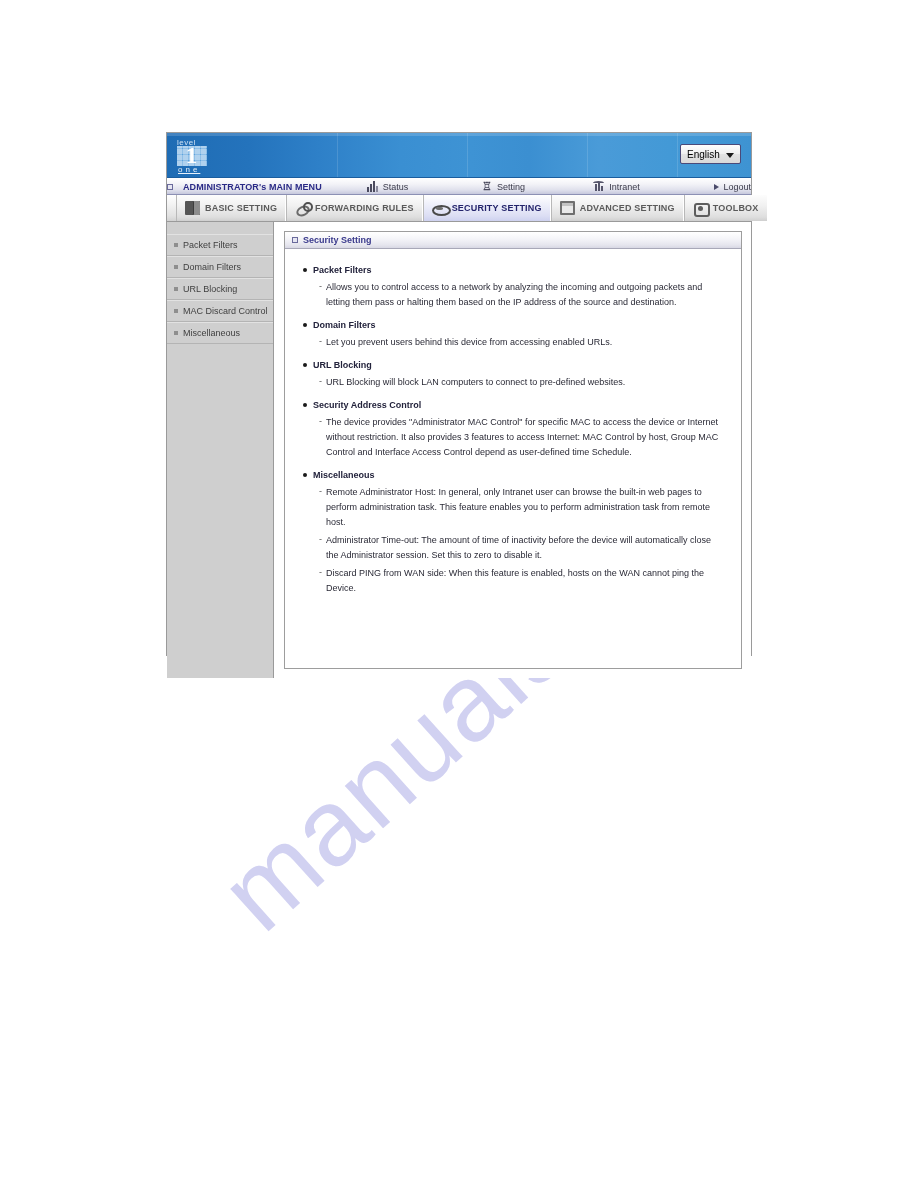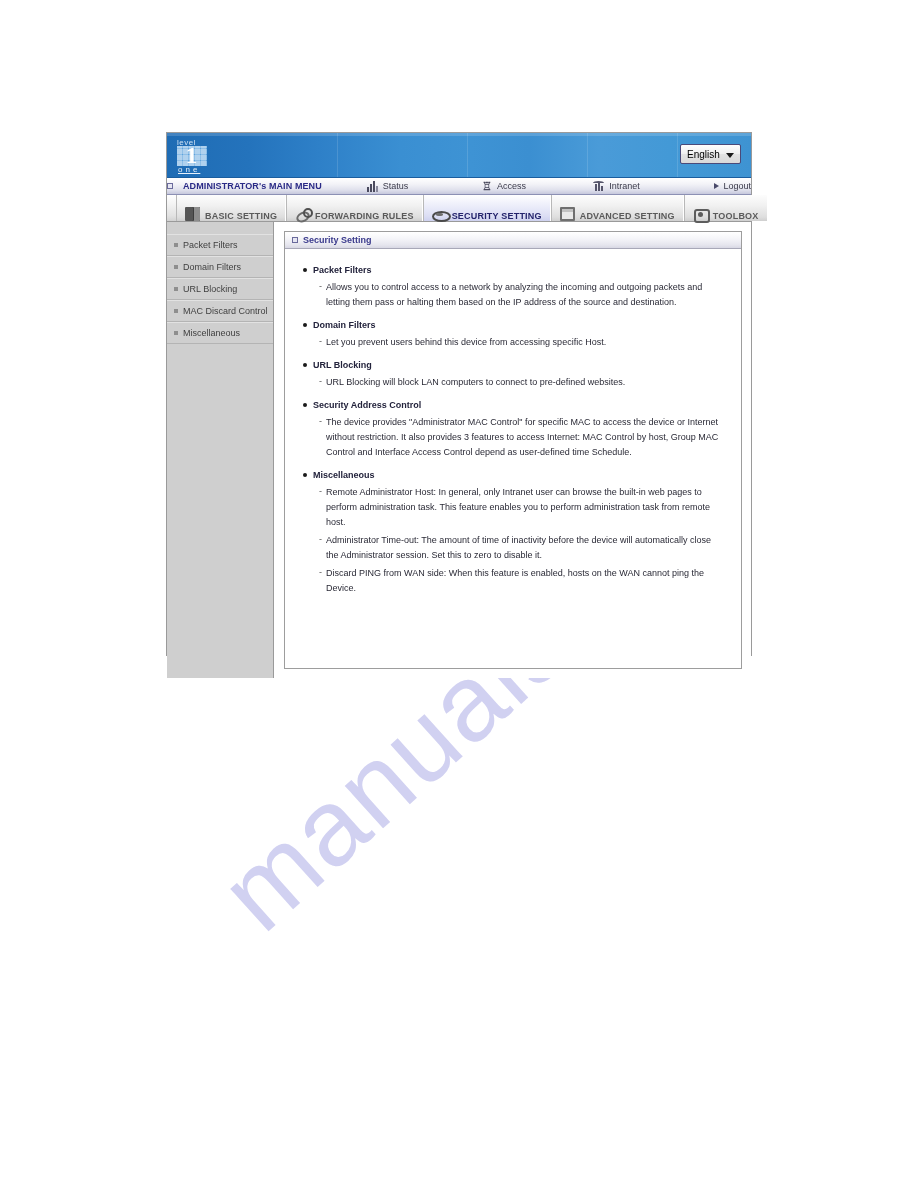--- a/index.html
+++ b/index.html
@@ -137,21 +137,20 @@
     border-top: 5px solid #1a1a1a;
   }
 
   
   .menustrip {
     position: relative;
     height: 17px;
     background: linear-gradient(180deg,#ffffff 0%,#f2f2f7 40%,#dfe0ec 75%,#c6c8dd 100%);
     border-bottom: 1px solid #8c90b4;
     display: flex;
-    align-items: center;
     font-size: 9px;
     gap: 32px;
   }
   .menustrip .mm-item {
     display: flex; align-items: center; gap: 4px;
     height: 17px;
     color: #2b2b7a;
     white-space: nowrap;
   }
   .mm-admin {
@@ -189,21 +188,21 @@
   .tabrow {
     position: relative;
     height: 27px;
     background: linear-gradient(180deg,#ffffff 0%,#f3f3f3 35%,#e2e2e2 80%,#d2d2d2 100%);
     border-bottom: 1px solid #9a9a9a;
     display: flex;
     align-items: stretch;
     padding-left: 9px;
   }
   .tab {
-    display: flex; align-items: flex-end; gap: 5px;
+    display: flex; align-items: center; gap: 5px;
     padding: 0 8px;
     font-size: 9px;
     font-weight: bold;
     letter-spacing: .2px;
     color: #5a5a5a;
     border-left: 1px solid #b8b8b8;
     border-right: 1px solid #ffffff;
     background: linear-gradient(180deg,#fdfdfd 0%,#f1f1f1 40%,#dedede 85%,#cfcfcf 100%);
     white-space: nowrap;
   }
@@ -357,21 +356,21 @@
             <i></i>
             <i></i>
             <i></i>
             <i></i>
           </span>
         <span class="mm-label">Status</span>
       </div>
 
       <div class="mm-item" style="width:90px">
         <span class="ico-wizard">♖</span>
-        <span class="mm-label">Access</span>
+        <span class="mm-label">Setting</span>
       </div>
 
       <div class="mm-item" style="width:100px">
         <span class="ico-adv">
             <i></i>
             <i></i>
             <i></i>
           </span>
         <span class="mm-label">Intranet</span>
       </div>
@@ -449,21 +448,21 @@
               </div>
             </div>
 
             <div class="sec">
               <div class="sec-title">
                 <span class="dot"></span>
                 <span>Domain Filters</span>
               </div>
               <div class="sub">
                 <span class="dash">-</span>
-                <span class="sub-text">Let you prevent users behind this device from accessing specific Host.</span>
+                <span class="sub-text">Let you prevent users behind this device from accessing enabled URLs.</span>
               </div>
             </div>
 
             <div class="sec">
               <div class="sec-title">
                 <span class="dot"></span>
                 <span>URL Blocking</span>
               </div>
               <div class="sub">
                 <span class="dash">-</span>

